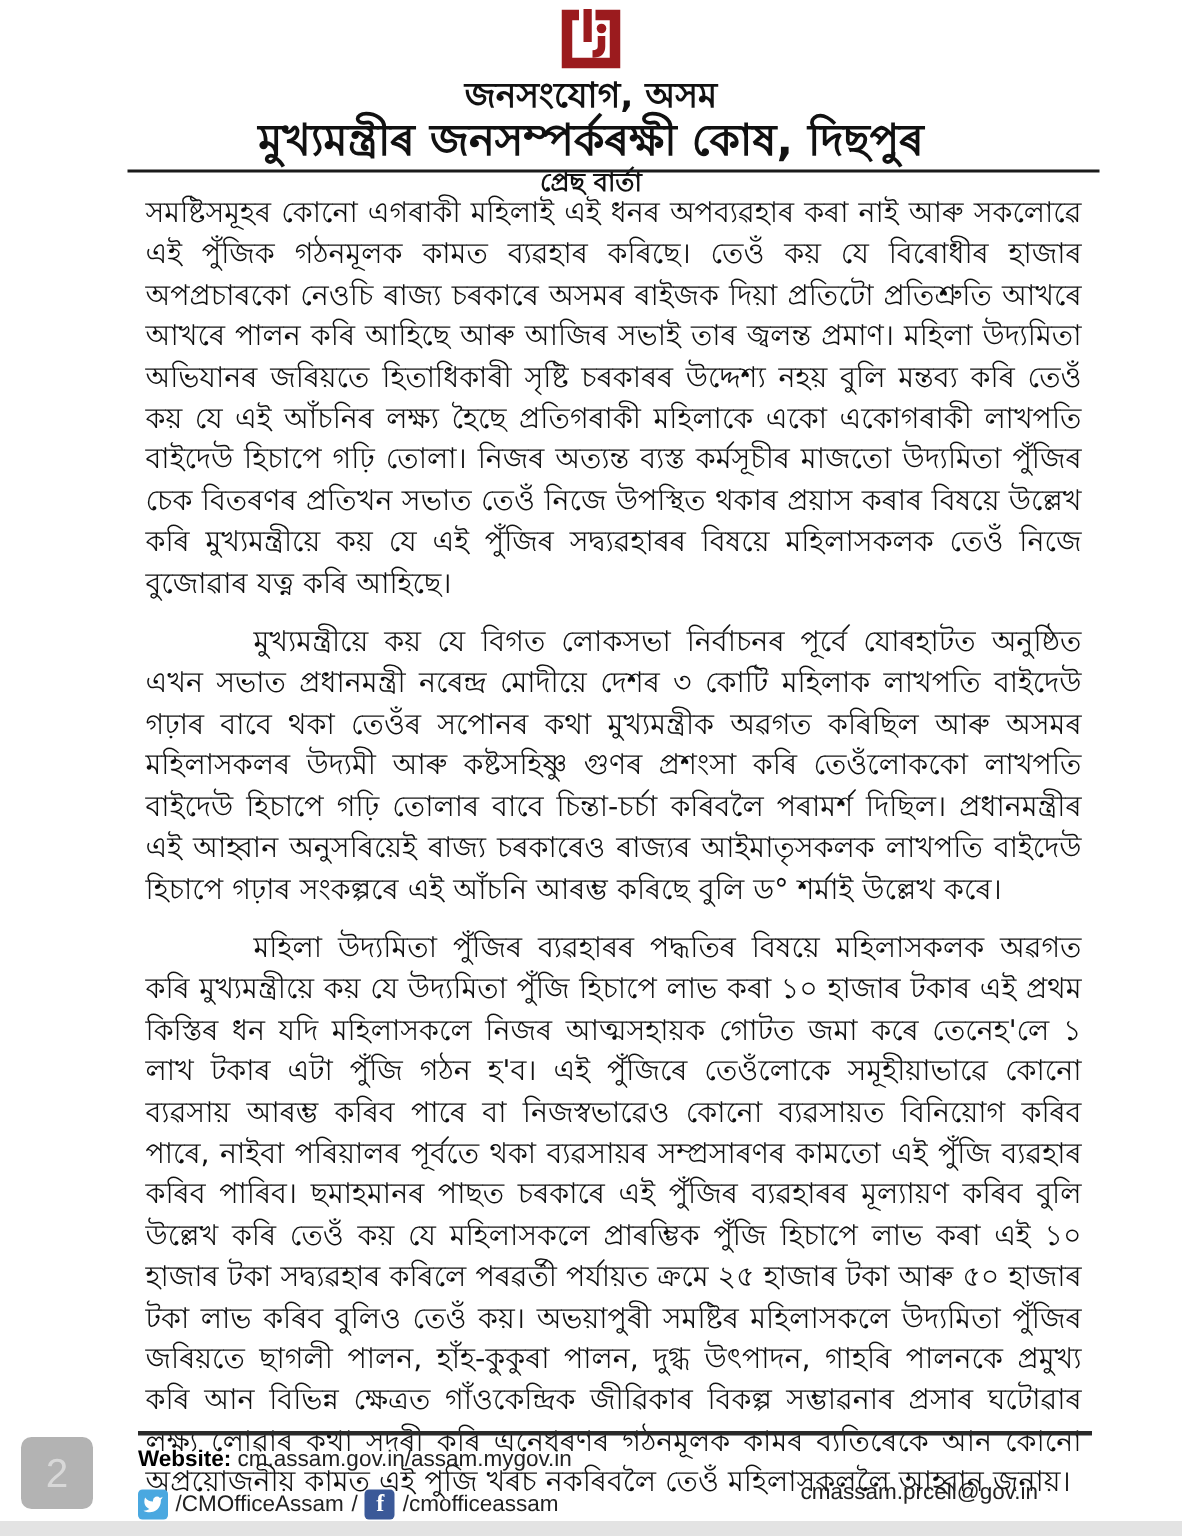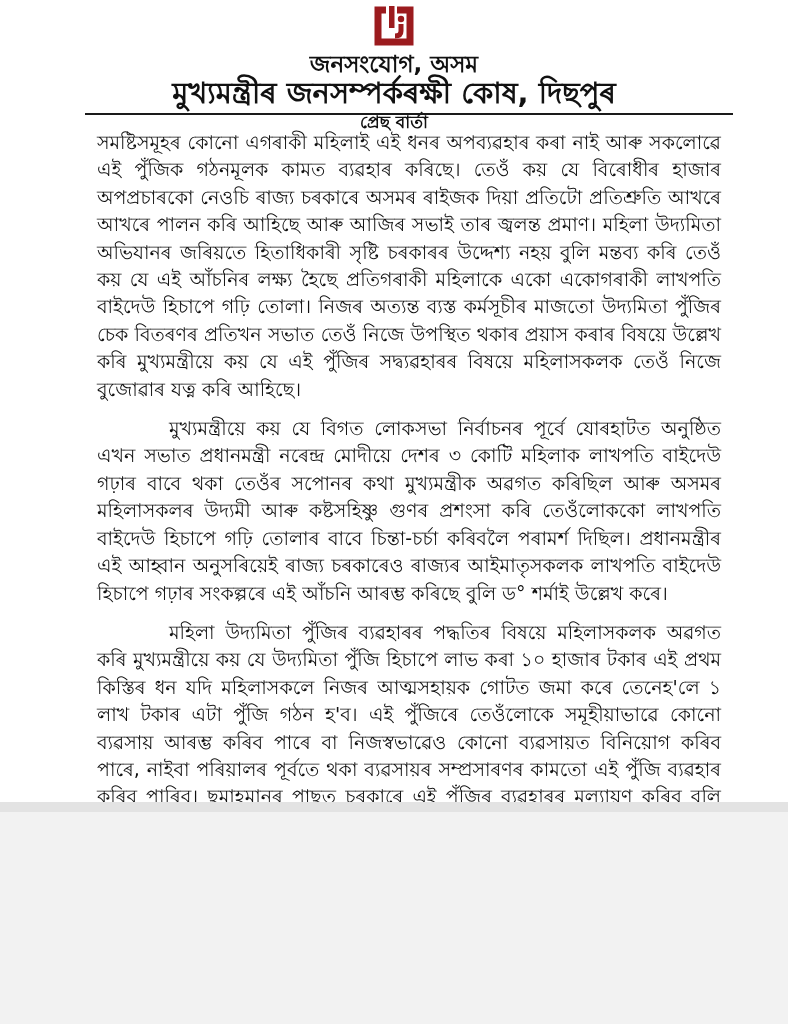--- a/index.html
+++ b/index.html
@@ -1,18 +1,18 @@
 <!DOCTYPE html>
 <html><head>
 <meta charset="utf-8">
 <style>
   html,body{margin:0;padding:0;background:#f2f2f2;}
   .page{
     position:relative;
-    width:788px;height:812px;
+    width:788px;height:1024px;
     background:#ffffff;
     margin:0 auto;
     font-family:"Liberation Serif","DejaVu Sans",serif;
     color:#111;
     overflow:hidden;
     box-sizing:border-box;
   }
   
   .header{
     position:absolute;top:6px;left:0;width:100%;

